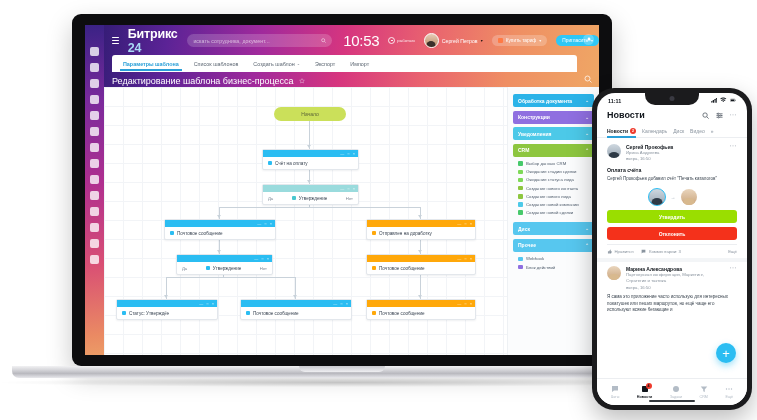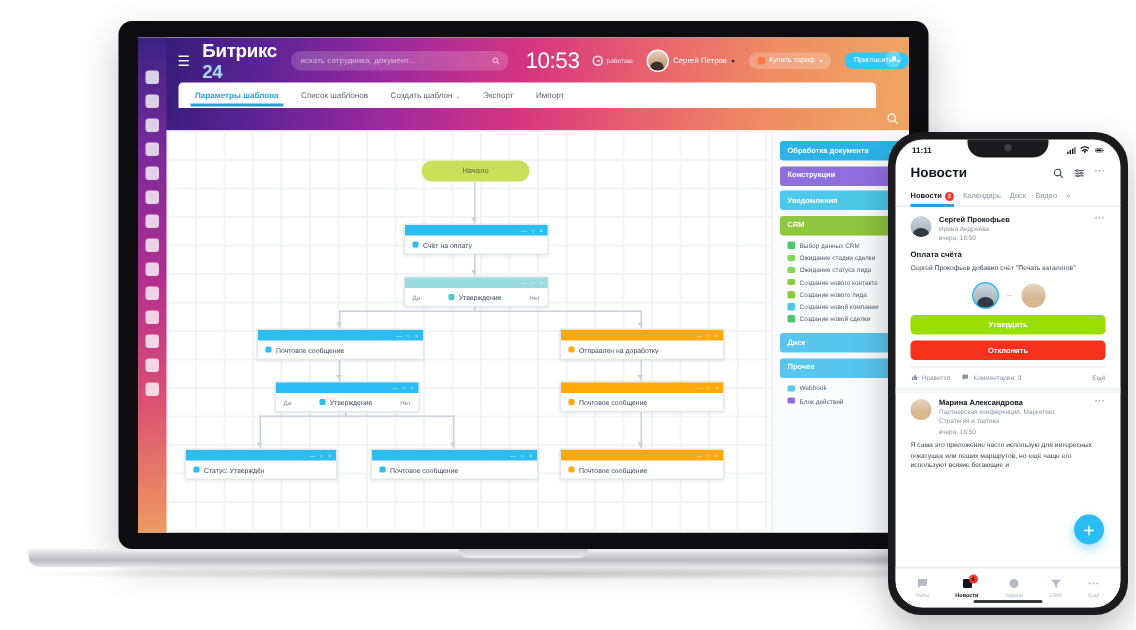--- a/index.html
+++ b/index.html
@@ -1,21 +1,21 @@
 <!DOCTYPE html>
 <html><head>
 <meta charset="utf-8">
 <style>
   html,body{margin:0;padding:0;background:#ffffff;}
   body{width:757px;height:420px;overflow:hidden;font-family:"Liberation Sans",sans-serif;
        -webkit-font-smoothing:antialiased;}
   .stage{position:relative;width:757px;height:420px;background:#fff;}
 
   
-  .laptop{position:absolute;left:72px;top:14px;width:540px;height:352px;margin-left:7px;}
+  .laptop{position:absolute;left:72px;top:14px;width:540px;height:352px;}
   .lap-lid{position:absolute;left:0;top:0;width:540px;height:352px;background:#0d0d0f;
       border-radius:9px;box-shadow:0 10px 26px rgba(0,0,0,.22);}
   .lap-screen{position:absolute;left:13px;top:11px;width:514px;height:330px;background:#fff;overflow:hidden;}
   .lap-base{position:absolute;left:-60px;top:352px;width:660px;height:12px;
       background:linear-gradient(180deg,#f1f1f3 0%,#d8d8dc 30%,#b9b9bf 62%,#e8e8ec 100%);
       border-radius:0 0 7px 7px;}
   .lap-notch{position:absolute;left:50%;transform:translateX(-50%);top:352px;width:86px;height:6px;
       background:linear-gradient(180deg,#c9c9cf,#eeeef1);border-radius:0 0 6px 6px;}
   .lap-shadow{position:absolute;left:-70px;top:364px;width:680px;height:9px;
       background:radial-gradient(ellipse at center,rgba(0,0,0,.18) 0%,rgba(0,0,0,0) 72%);}
@@ -259,20 +259,26 @@
                 <span class="caret">⌄</span>
               </div>
               <div class="tab">
                 <span>Экспорт</span>
               </div>
               <div class="tab">
                 <span>Импорт</span>
               </div>
             </div>
 
+          <div class="hdr-title">
+            <span class="t">Редактирование шаблона бизнес-процесса</span>
+            <svg class="star" viewBox="0 0 16 16" fill="none" stroke="currentColor" stroke-width="1.4">
+                <path d="M8 1.6l1.9 4 4.4.5-3.3 3 .9 4.3L8 11.3 4.1 13.4l.9-4.3-3.3-3 4.4-.5z"></path>
+              </svg>
+          </div>
           <svg class="srch-r" viewBox="0 0 16 16" fill="none" stroke="currentColor" stroke-width="1.7">
               <circle cx="7" cy="7" r="5"></circle>
               <path d="M11 11l4 4"></path>
             </svg>
         </div>
 
         <div class="b24-body">
           <div class="canvas" id="canvas">
               <div class="start" style="left: 170px; top: 20px; width: 72px;">Начало</div>
               <div class="ln lnv" style="left: 205px; top: 34px; width: 1px; height: 28px;"></div>

